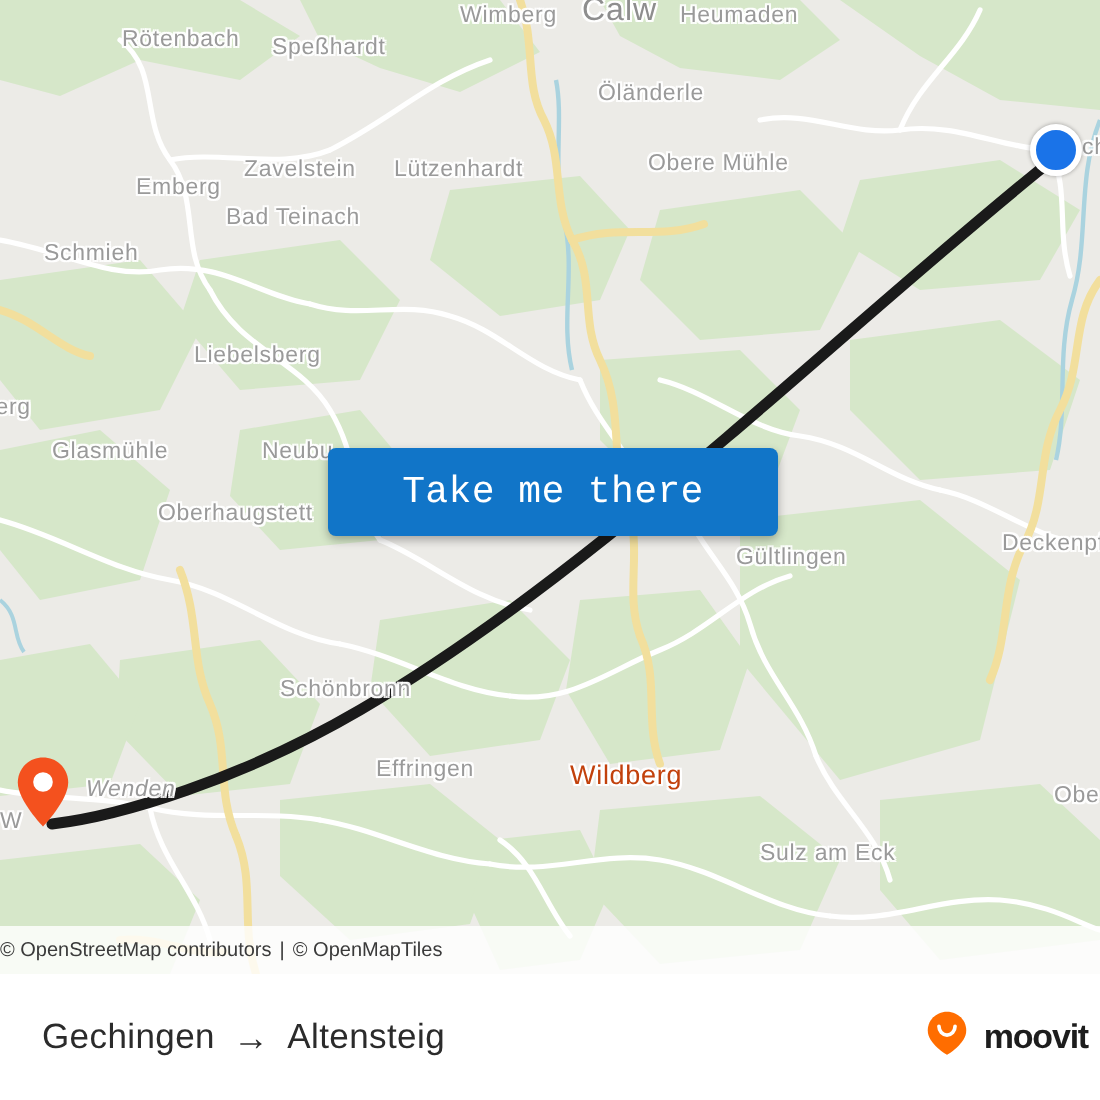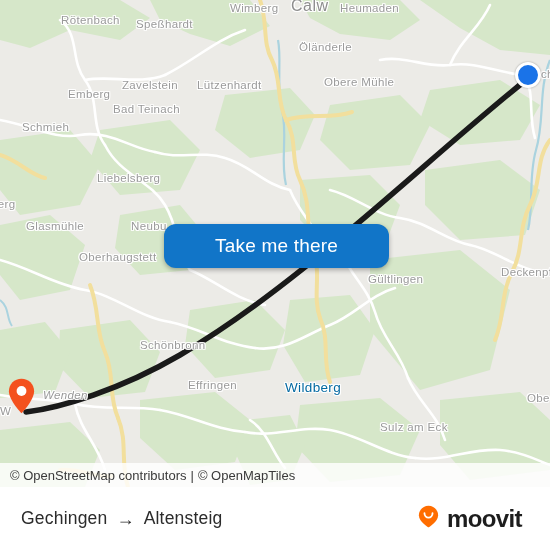--- a/index.html
+++ b/index.html
@@ -53,21 +53,21 @@
        1px -1px 0 rgba(255,255,255,0.9), -1px 1px 0 rgba(255,255,255,0.9);
     pointer-events: none;
   }
   .map-label.city {
     font-size: 16px;
     color: #8e8e8e;
     letter-spacing: 0.5px;
   }
   .map-label.town {
     font-size: 13.5px;
-    color: #0369a1;
+    color: #c2410c;
   }
 
   
   #origin-marker {
     position: absolute;
     left: 515px;
     top: 62px;
     width: 26px;
     height: 26px;
     border-radius: 50%;
@@ -86,66 +86,65 @@
 
   
   #take-me-there-button {
     position: absolute;
     left: 164px;
     top: 224px;
     width: 225px;
     height: 44px;
     background: #1175c8;
     color: #ffffff;
-    font-family: Liberation Sans, sans-serif;
+    font-family: Liberation Mono, monospace;
     font-size: 19px;
     font-weight: 400;
     letter-spacing: 0.2px;
     display: flex;
     align-items: center;
     justify-content: center;
     border: none;
-    border-radius: 12px;
+    border-radius: 4px;
     box-shadow: 0 2px 5px rgba(0,0,0,0.30);
     cursor: pointer;
     padding: 0;
   }
 
   
   #attribution-bar {
     position: absolute;
     left: 0;
     top: 463px;
     width: 550px;
     height: 24px;
     background: rgba(255,255,255,0.82);
     display: flex;
     align-items: center;
     font-family: "Liberation Sans", sans-serif;
-    font-size: 13px;
+    font-size: 10px;
     color: #3a3a3a;
-    padding-left: 10px;
     box-sizing: border-box;
     white-space: nowrap;
   }
   #attribution-bar span { color: #3a3a3a; }
   .attr-sep { padding: 0 4px; }
 
   
   #footer {
     position: absolute;
     left: 0;
     top: 487px;
     width: 550px;
     height: 63px;
     background: #ffffff;
     display: flex;
     align-items: center;
     box-sizing: border-box;
-    padding: 0 28px 0 21px;
+    padding: 0 6px 0 21px;
   }
   #route-summary {
     display: flex;
     align-items: center;
     font-size: 17.5px;
     color: #2b2b2b;
     font-family: "Liberation Sans", sans-serif;
     letter-spacing: 0.2px;
   }
   #route-arrow-icon {
@@ -154,21 +153,21 @@
     color: #2b2b2b;
     line-height: 1;
   }
   #moovit-logo {
     margin-left: auto;
     display: flex;
     align-items: center;
   }
   #moovit-wordmark {
     font-family: "Liberation Sans", sans-serif;
-    font-size: 24px;
+    font-size: 17px;
     font-weight: bold;
     color: #1d1d1d;
     letter-spacing: -0.6px;
     line-height: 1;
     margin-left: 8px;
   }
 </style>
 </head>
 <body>
 

